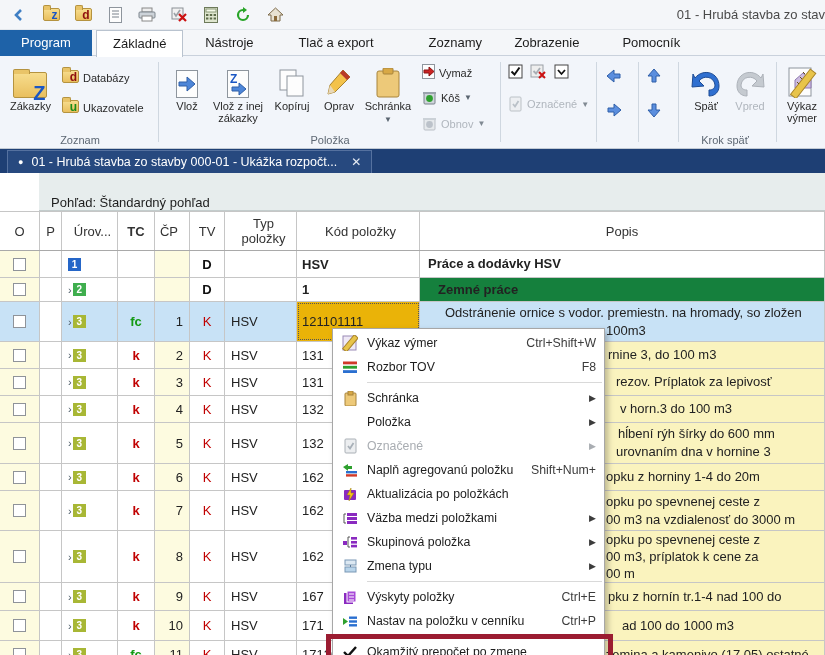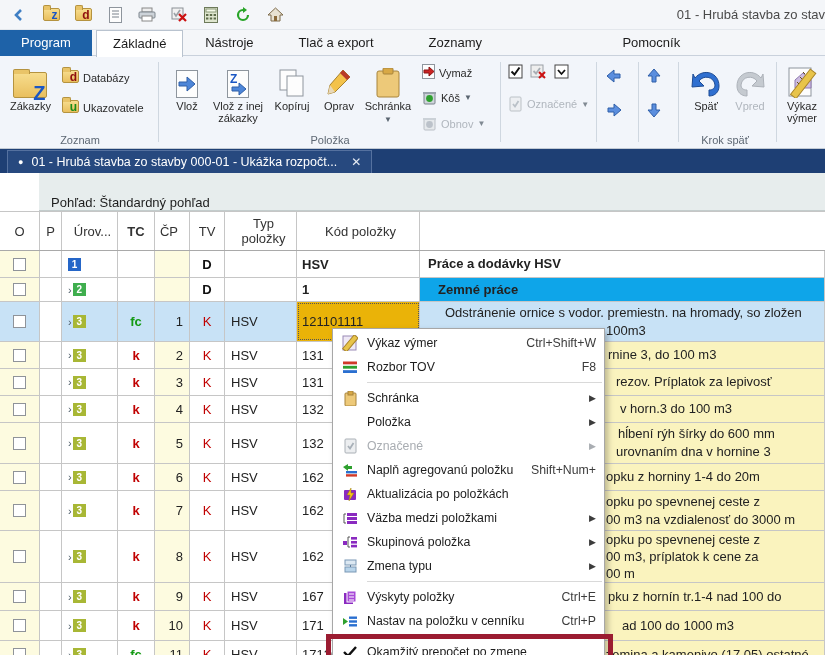--- a/index.html
+++ b/index.html
@@ -156,20 +156,21 @@
     </span>
   <div class="win-title">01 - Hrubá stavba zo stav</div>
 </div>
 
 <div class="tabsrow" id="tabsrow">
     <div class="rtab selected" style="left: 96px;">Základné</div>
     <div class="rtab program">Program</div>
     <div class="rtab" style="left: 189.2px;">Nástroje</div>
     <div class="rtab" style="left: 282.4px;">Tlač a export</div>
     <div class="rtab" style="left: 412.6px;">Zoznamy</div>
+    <div class="rtab" style="left: 498.4px;">Zobrazenie</div>
     <div class="rtab" style="left: 606.4px;">Pomocník</div>
   </div>
 
 <div class="ribbon">
 
   <div class="bigbtn" style="left:10px;">
     <span class="bicon">
         <span class="fold" style="width:34px;height:26px">
           <b style="color:#1a56c4;font-size:20px;right:1px;bottom:-2px;">Z</b>
         </span>
@@ -375,20 +376,21 @@
 <div class="tablewrap">
   <div class="trow thead" id="thead">
       <div class="tcell c-o">O</div>
       <div class="tcell c-p">P</div>
       <div class="tcell c-urov">Úrov...</div>
       <div class="tcell c-tc">TC</div>
       <div class="tcell c-cp">ČP</div>
       <div class="tcell c-tv">TV</div>
       <div class="tcell c-typ">Typ položky</div>
       <div class="tcell c-kod">Kód položky</div>
+      <div class="tcell c-popis">Popis</div>
     </div>
   <div id="tbody">
       <div class="trow row-white" style="height: 27px;">
         <div class="tcell c-o" style="height: 26px;">
           <span class="chk"></span>
         </div>
         <div class="tcell c-p" style="height: 26px;"></div>
         <div class="tcell c-urov" style="height: 26px;">
           <span class="lvl">
             <span class="sq" style="background:#2566c8">1</span>
@@ -420,21 +422,21 @@
         </div>
         <div class="tcell c-tc" style="height: 23px;"></div>
         <div class="tcell c-cp" style="height: 23px;"></div>
         <div class="tcell c-tv" style="height: 23px;">
           <span class="tv-d">D</span>
         </div>
         <div class="tcell c-typ" style="height: 23px;"></div>
         <div class="tcell c-kod" style="height: 23px;">
           <span style="font-weight:bold;white-space:nowrap;">1</span>
         </div>
-        <div class="tcell c-popis" style="height: 23px; background: #0ea5e9;">
+        <div class="tcell c-popis" style="height: 23px; background: #15803d;">
           <div class="popline sec" style="padding-left:18px">Zemné práce</div>
         </div>
       </div>
       <div class="trow row-sel" style="height: 40px;">
         <div class="tcell c-o" style="height: 39px;">
           <span class="chk"></span>
         </div>
         <div class="tcell c-p" style="height: 39px;"></div>
         <div class="tcell c-urov" style="height: 39px;">
           <span class="lvl">

